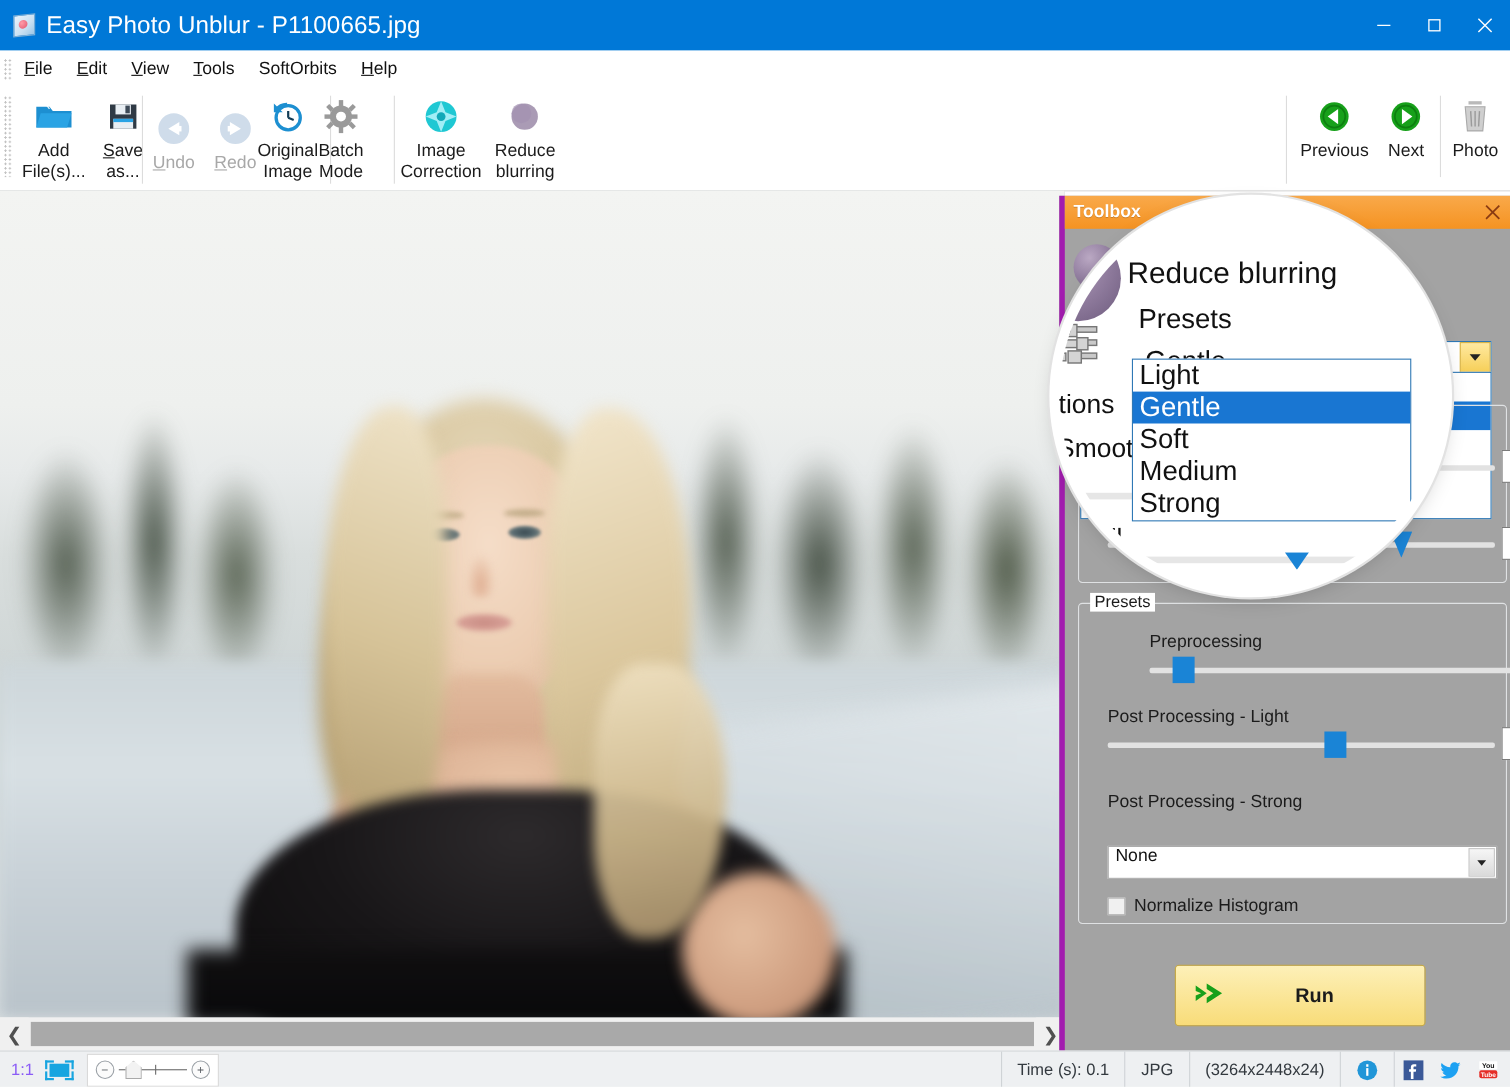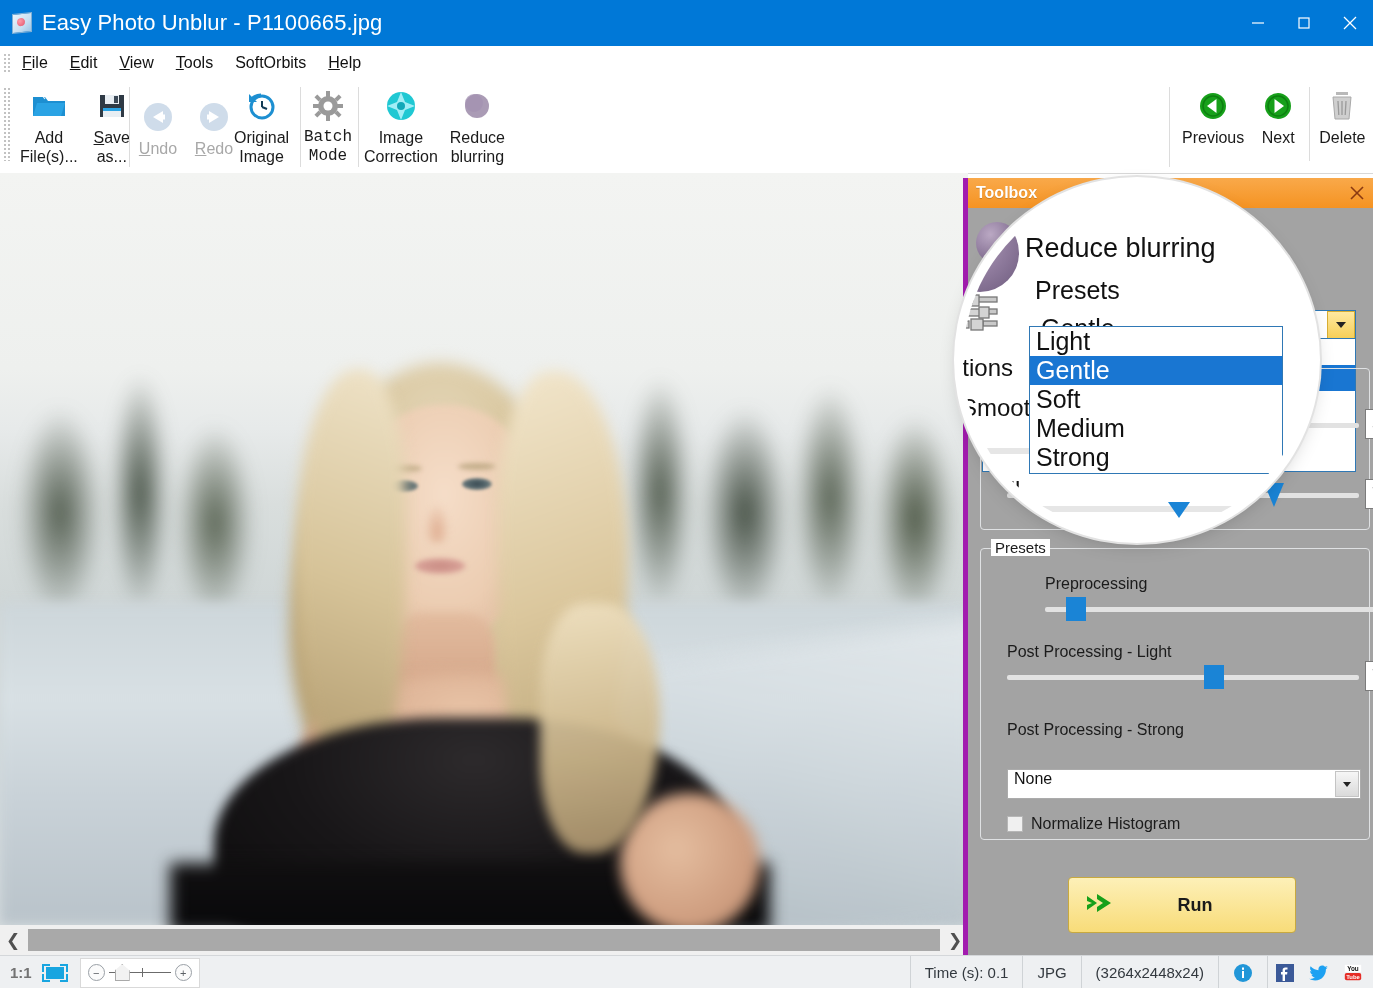--- a/index.html
+++ b/index.html
@@ -135,21 +135,21 @@
   }
   .sb-arrow{width:26px;height:30px;display:flex;align-items:center;justify-content:center;
     color:#505050;font-size:17px;cursor:default;background:#f0f0f0;}
   #sb-thumb{flex:1;height:22px;background:#a9a9a9;margin:0 2px;cursor:default;}
   
   #statusbar{
     position:absolute;left:0;top:955px;width:1373px;height:33px;
     background:#eef0f2;border-top:1px solid #d4d7da;display:flex;align-items:center;
     font-size:15px;color:#33393f;
   }
-  #zoom-11{color:#737373;font-weight:bold;font-size:15px;margin-left:10px;cursor:default;}
+  #zoom-11{color:#8b5cf6;font-weight:normal;font-size:15px;margin-left:10px;cursor:default;}
   #fit-icon{margin-left:10px;width:26px;height:18px;position:relative;cursor:default;}
   #fit-icon .inner{position:absolute;left:4px;top:3px;width:18px;height:12px;background:#18a5e0;}
   #fit-icon .c{position:absolute;width:6px;height:6px;border:2px solid #18a5e0;}
   #zoomslider-box{
     margin-left:12px;width:118px;height:28px;background:#fff;border:1px solid #d9d9d9;
     display:flex;align-items:center;justify-content:center;cursor:default;position:relative;
   }
   .zs-circ{width:15px;height:15px;border-radius:50%;border:1px solid #9aa0a6;background:#fbfbfb;
     display:flex;align-items:center;justify-content:center;font-size:11px;color:#5a5f64;}
   #zs-track{width:62px;height:1px;background:#6b6b6b;margin:0 4px;position:relative;}
@@ -377,21 +377,21 @@
           <line x1="16" y1="17" x2="21" y2="19" stroke="#123b55" stroke-width="2"></line>
         </svg>
       </div>
       <div class="tb-lab">Original
 Image</div>
     </div>
   </div>
 
   <div class="tb-sep" style="position:absolute;left:297px;top:6px;"></div>
 
-  <div class="tb-group" style="left:298px;font-family:Liberation Mono, monospace;">
+  <div class="tb-group" style="left:282px;">
     <div class="tb-btn">
       <div class="tb-ico">
         <svg width="32" height="32" viewBox="0 0 32 32">
           <g fill="#9a9a9a">
             <circle cx="16" cy="16" r="10"></circle>
             <rect x="14" y="1" width="4" height="6"></rect>
               <rect x="14" y="25" width="4" height="6"></rect>
             <rect x="1" y="14" width="6" height="4"></rect>
               <rect x="25" y="14" width="6" height="4"></rect>
             <rect x="4" y="5" width="4" height="6" transform="rotate(-45 6 8)"></rect>
@@ -469,21 +469,21 @@
         <svg width="30" height="32" viewBox="0 0 30 32">
           <rect x="9" y="2" width="12" height="3" fill="#b9b9b9"></rect>
           <path d="M6 7 h18 l-2 22 h-14 Z" fill="#cfcfcf" stroke="#a9a9a9" stroke-width="1"></path>
           <g stroke="#9a9a9a" stroke-width="1.3">
             <line x1="11" y1="11" x2="11.8" y2="25"></line>
             <line x1="15" y1="11" x2="15" y2="25"></line>
             <line x1="19" y1="11" x2="18.2" y2="25"></line>
           </g>
         </svg>
       </div>
-      <div class="tb-lab">Delete</div>
+      <div class="tb-lab">Photo</div>
     </div>
   </div>
 </div>
 
 <div id="canvas-wrap">
   <div id="photo">
     <div id="treeline"></div>
     <div id="snowfield"></div>
     <div id="snow-diag"></div>
     <div id="hair-back"></div>

